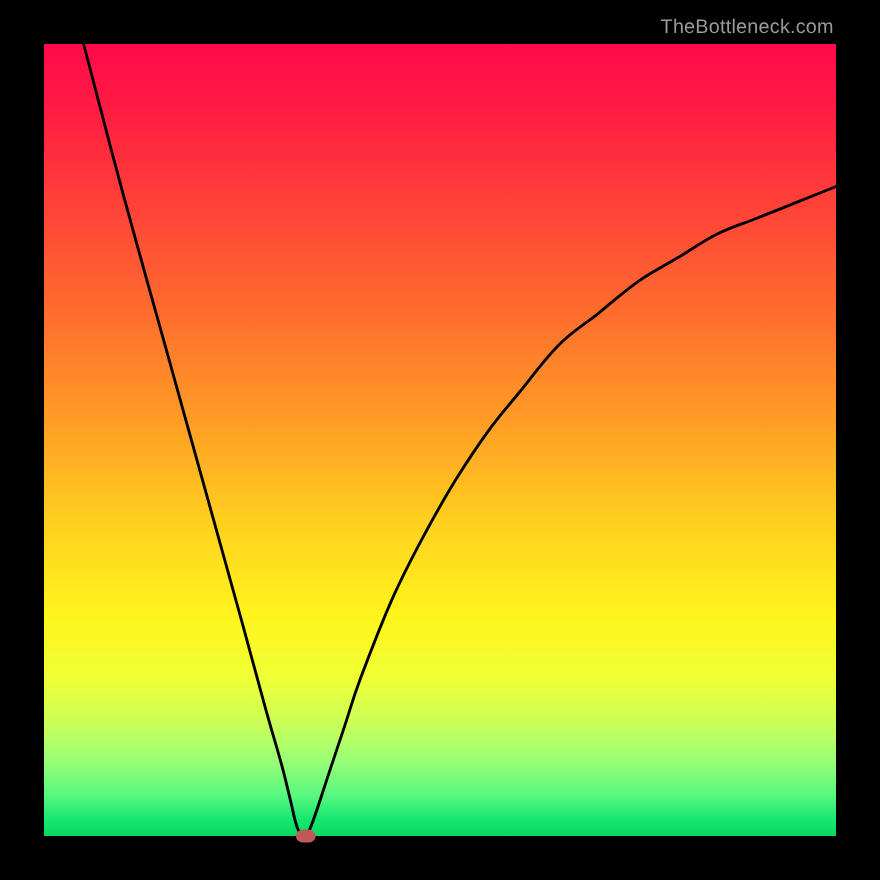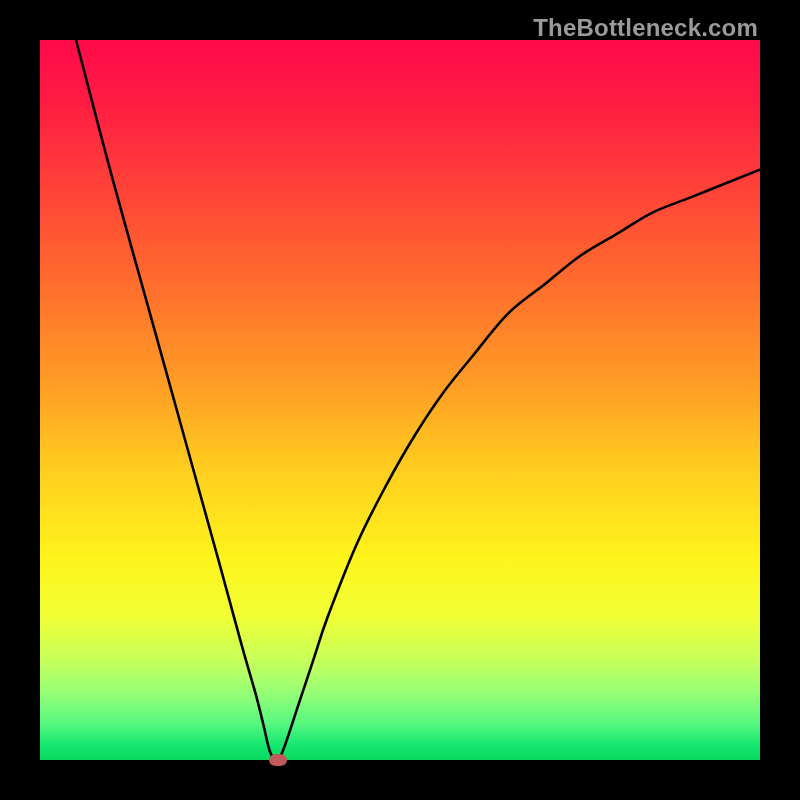--- a/index.html
+++ b/index.html
@@ -39,22 +39,22 @@
       #55f77f 95%,
       #14e76f 98%,
       #0ad85f 100%
     );
   }
   .watermark {
     position: absolute;
     top: 14px;
     right: 42px;
     color: #9a9a9a;
-    font-size: 24px;
-    font-weight: 700;
+    font-size: 18px;
+    font-weight: 400;
     letter-spacing: 0.2px;
   }
   svg.curve {
     position: absolute;
     left: 0;
     top: 0;
     width: 720px;
     height: 720px;
   }
   .marker {

